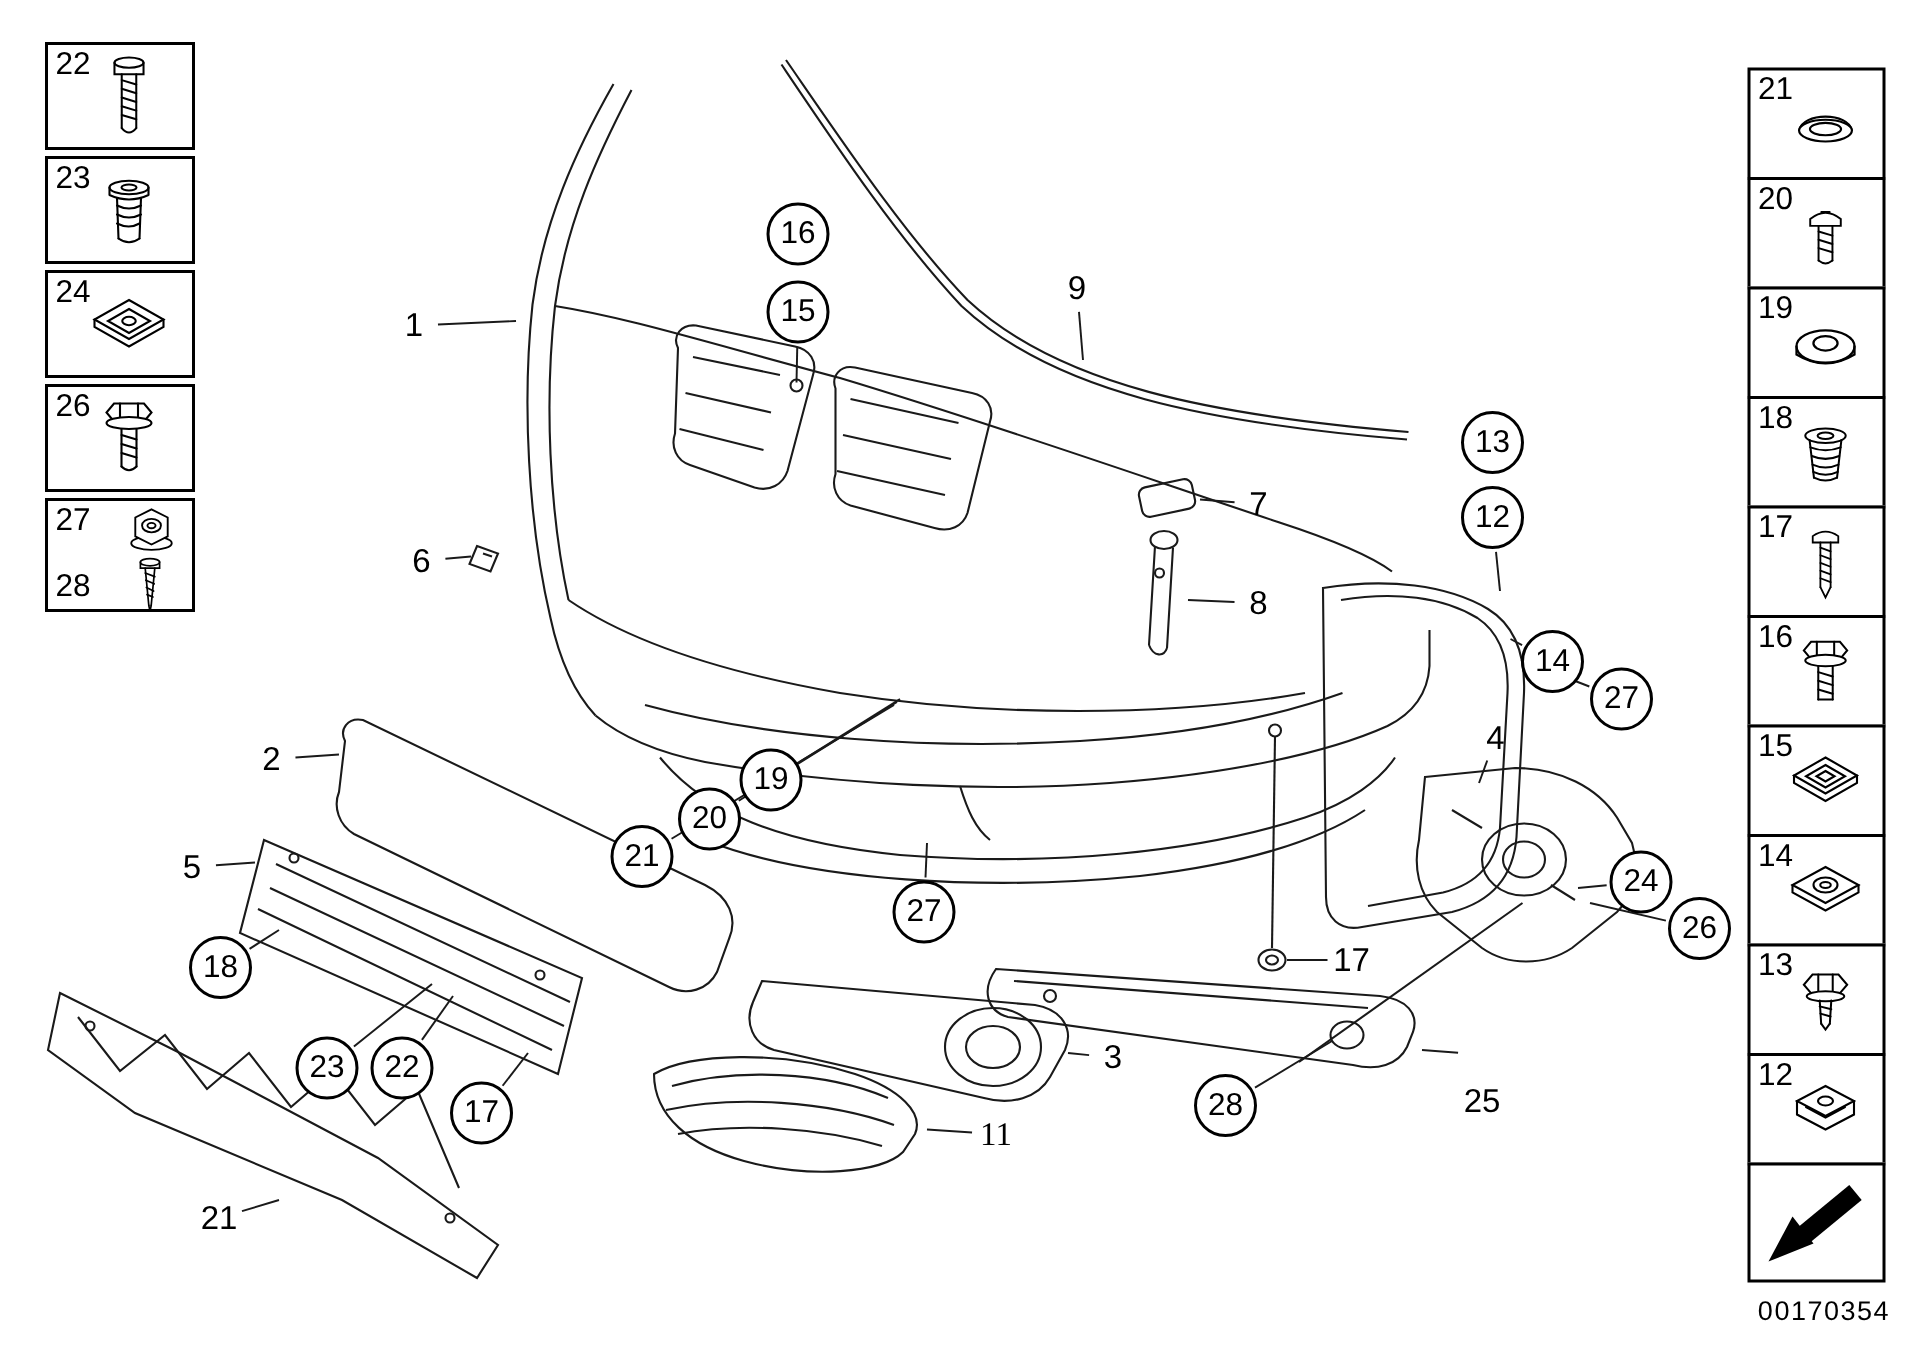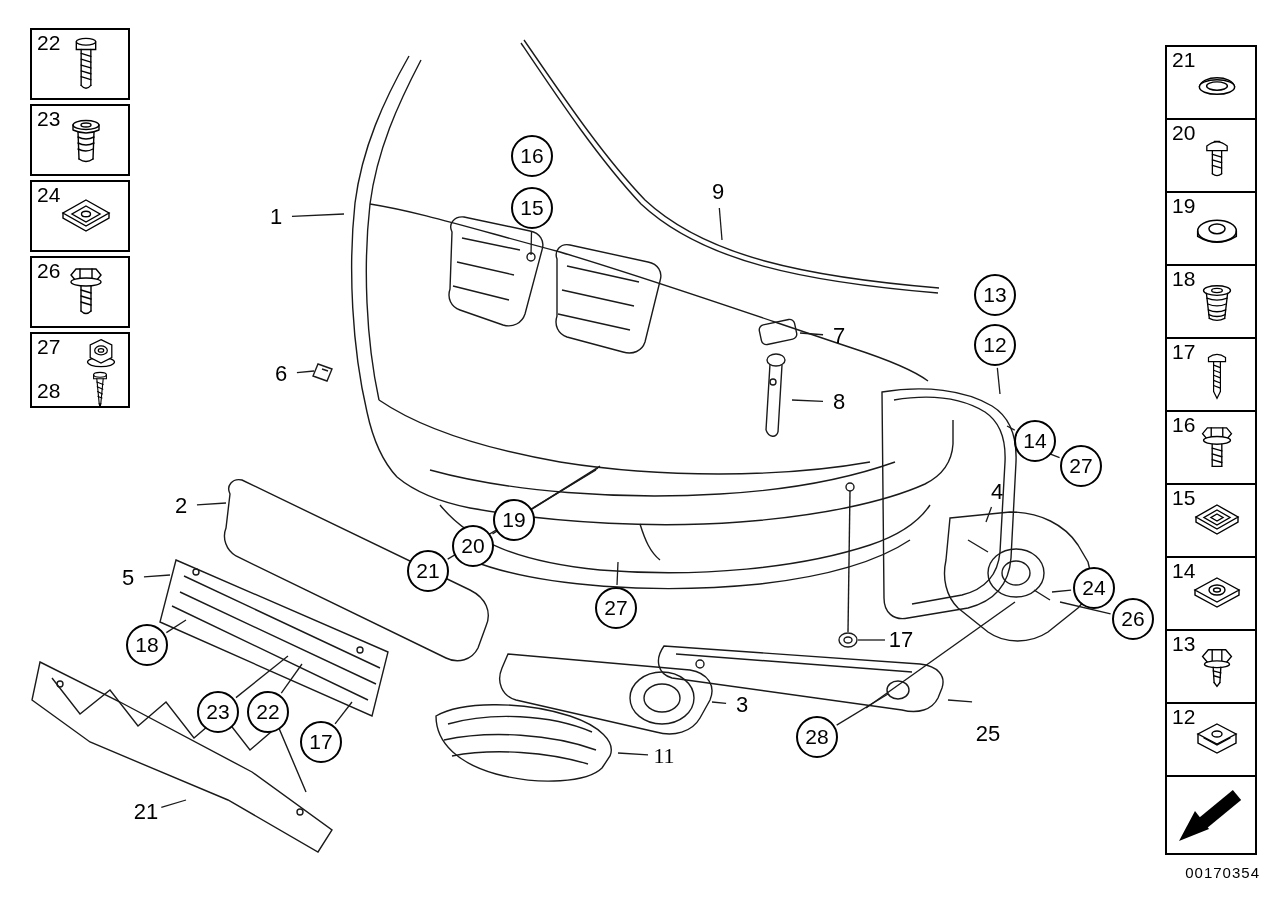--- a/index.html
+++ b/index.html
@@ -36,21 +36,21 @@
   .callout {
     position:absolute; width:42px; height:42px; border:2px solid #000; border-radius:50%;
     background:#fff; display:flex; align-items:center; justify-content:center;
     font-size:21px; color:#000;
   }
   .plain-label {
     position:absolute; font-size:22px; color:#000; transform:translate(-50%,-50%);
     background:transparent; white-space:nowrap;
   }
   #part-number {
-    position:absolute; right:28px; top:864px; font-size:15px; letter-spacing:1px; color:#000;
+    position:absolute; right:28px; top:864px; font-size:18px; letter-spacing:1px; color:#000;
   }
 </style>
 </head>
 <body>
 
 <svg id="diagram-svg" viewBox="0 0 1288 910">
   <defs>
     <pattern id="mesh" width="8" height="8" patternUnits="userSpaceOnUse">
       <path d="M0,8 L8,0 M0,0 L8,8" stroke="#444" stroke-width="0.6" fill="none"></path>
     </pattern>

